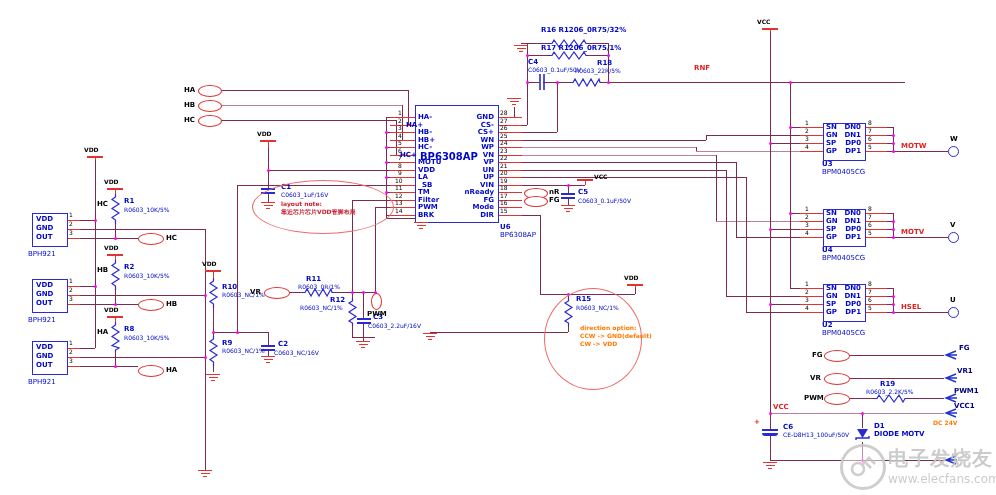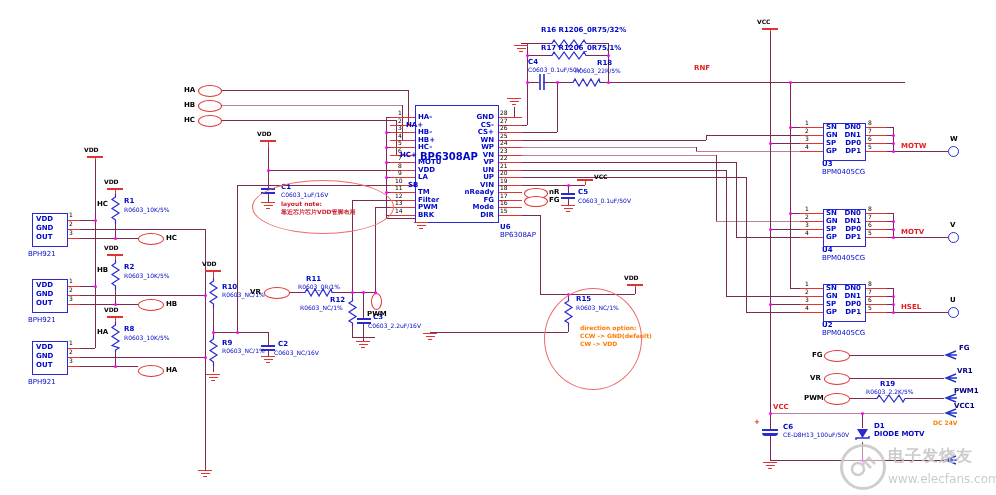--- a/index.html
+++ b/index.html
@@ -458,21 +458,21 @@
 
 <span class="t b" style="left:418px;top:114px">HA-</span>
 <span class="t b" style="left:406px;top:122px">HA+</span>
 <span class="t b" style="left:418px;top:129px">HB-</span>
 <span class="t b" style="left:418px;top:137px">HB+</span>
 <span class="t b" style="left:418px;top:144px">HC-</span>
 <span class="t b" style="left:400px;top:152px">HC+</span>
 <span class="t b" style="left:418px;top:159px">MOTU</span>
 <span class="t b" style="left:418px;top:167px">VDD</span>
 <span class="t b" style="left:418px;top:174px">LA</span>
-<span class="t b" style="left:408px;top:182px">SB</span>
+<span class="t b" style="left:422px;top:182px">SB</span>
 <span class="t b" style="left:418px;top:189px">TM</span>
 <span class="t b" style="left:418px;top:197px">Filter</span>
 <span class="t b" style="left:418px;top:204px">PWM</span>
 <span class="t b" style="left:418px;top:212px">BRK</span>
 
 <span class="t k s" style="left:500px;top:110px">28</span>
 <span class="t k s" style="left:500px;top:118px">27</span>
 <span class="t k s" style="left:500px;top:125px">26</span>
 <span class="t k s" style="left:500px;top:133px">25</span>
 <span class="t k s" style="left:500px;top:140px">24</span>
@@ -710,17 +710,17 @@
 <div class="wm">
   <div style="position:absolute;left:840px;top:444px;width:40px;height:40px;border:3px solid #c9c9c9;border-radius:50%;background:rgba(255,255,255,.55)"></div>
   <svg style="left:848px;top:452px" width="28" height="28">
         <g stroke="#c9c9c9" stroke-width="2.5" fill="none">
           <circle cx="10" cy="17" r="6"></circle>
           <line x1="14" y1="13" x2="22" y2="5"></line>
           <line x1="18" y1="11" x2="23" y2="16"></line>
           <line x1="22" y1="7" x2="27" y2="12"></line>
         </g>
       </svg>
-  <span class="t gy b" style="left:888px;top:448px;font-size:16px;letter-spacing:1px">电子发烧友</span>
+  <span class="t gy b" style="left:888px;top:448px;font-size:20px;letter-spacing:1px">电子发烧友</span>
   <span class="t gy" style="left:888px;top:473px;font-size:12px">www.elecfans.com</span>
 </div>
 
 </div>
 
 </body></html>

